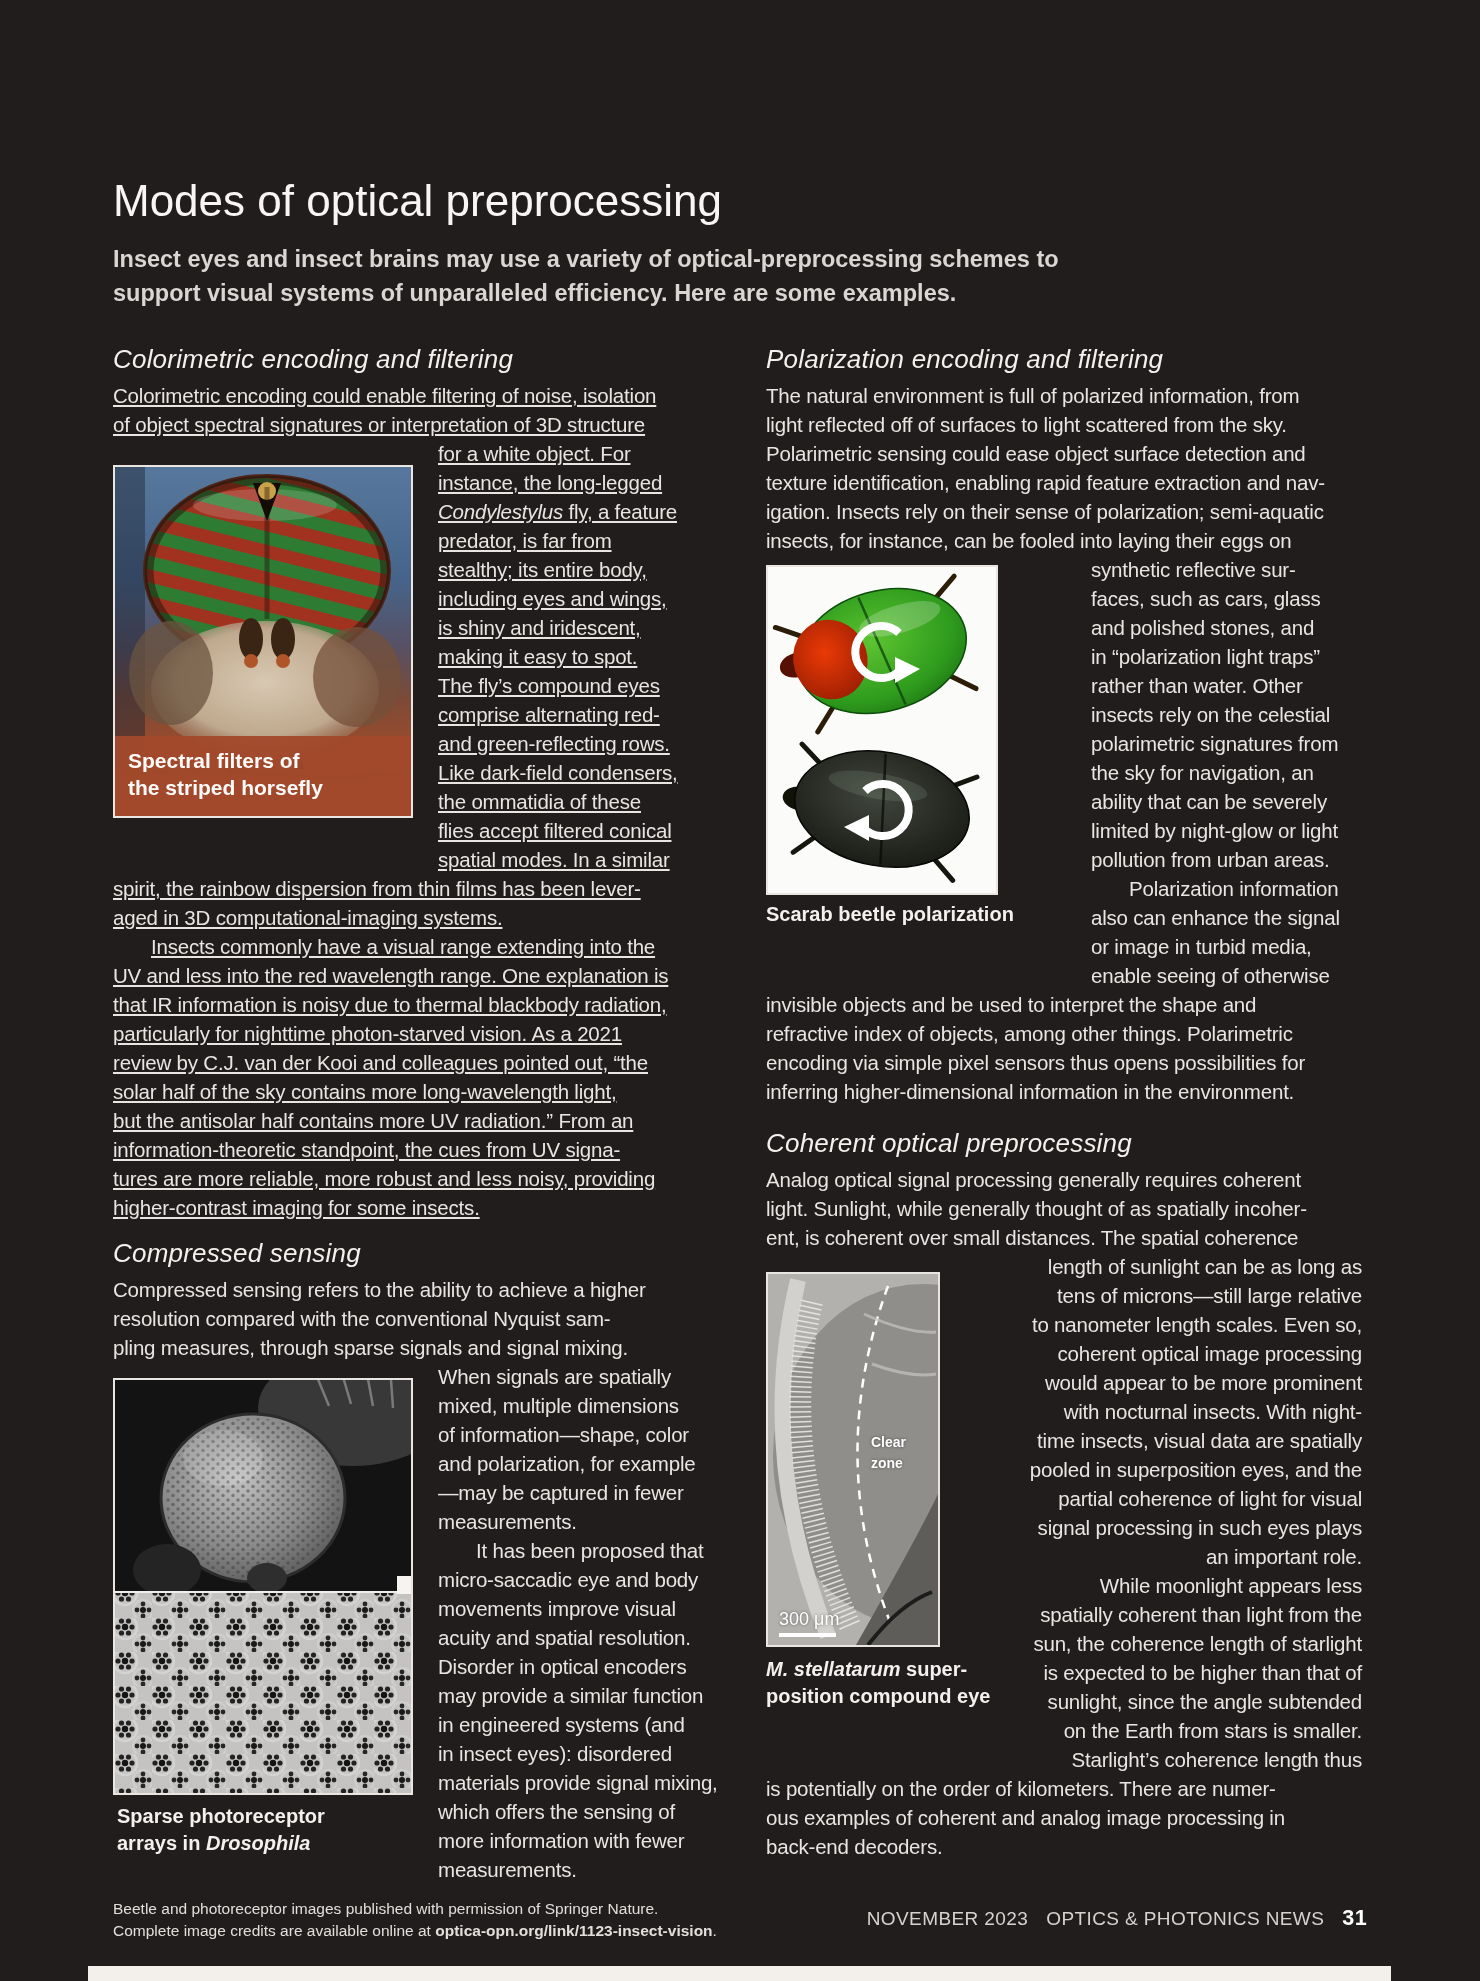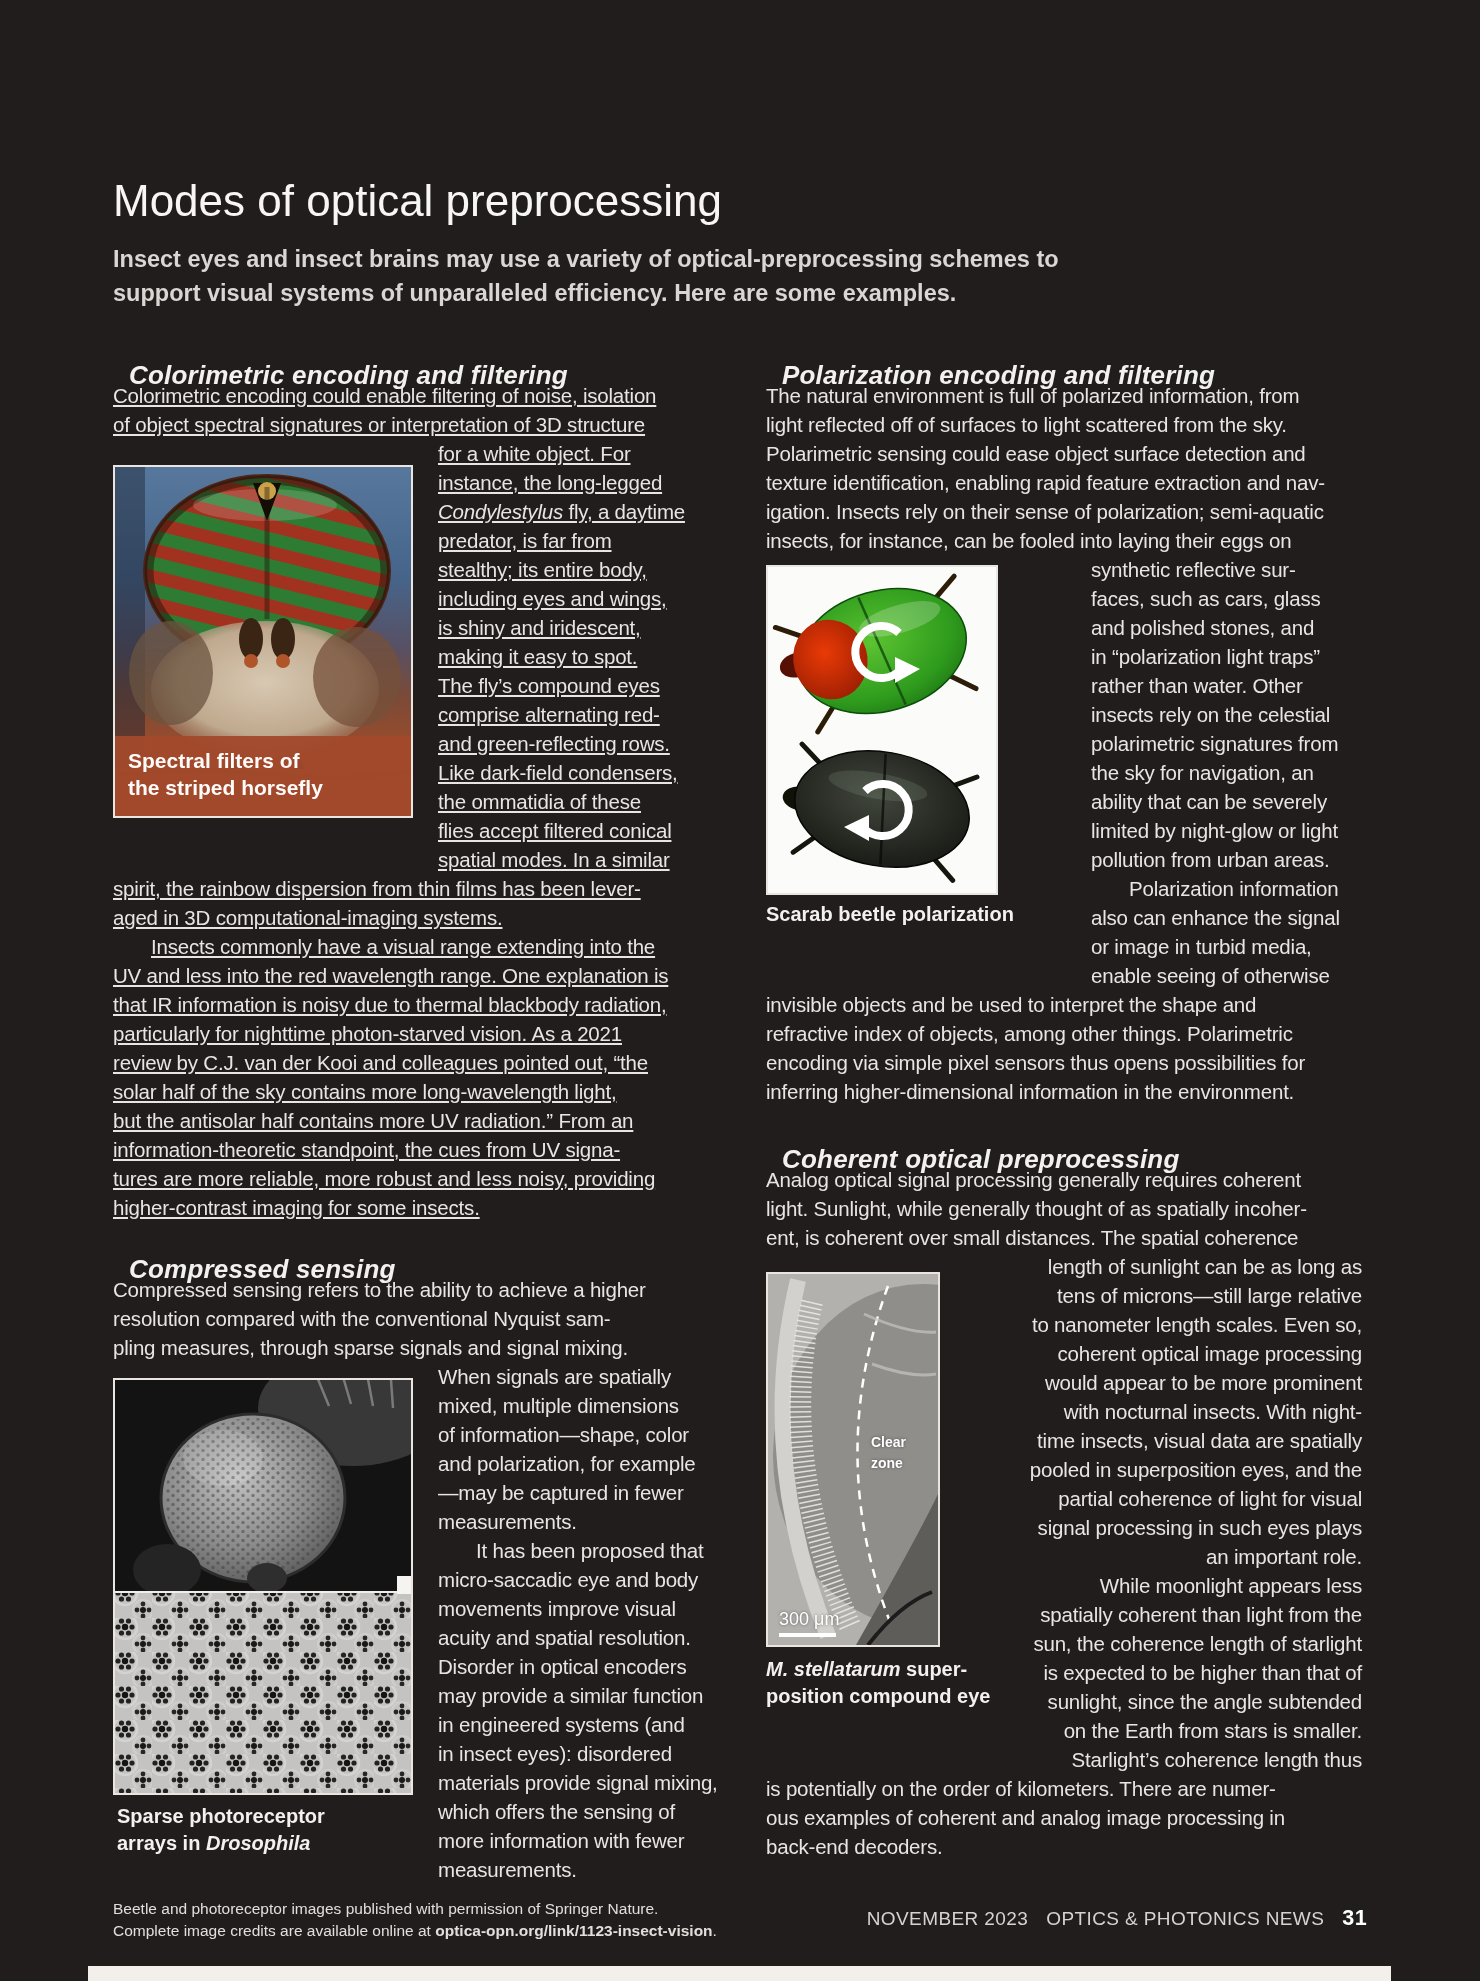--- a/index.html
+++ b/index.html
@@ -1,21 +1,21 @@
 <!DOCTYPE html>
 <html><head>
 <meta charset="utf-8">
 <style>
   html,body{margin:0;padding:0;background:#211d1d;}
   .page{position:relative;width:1480px;height:1981px;background:#211d1d;overflow:hidden;
         font-family:"Liberation Sans","DejaVu Sans",sans-serif;color:#e8e5e2;}
   .abs{position:absolute;}
   .title{font-size:44px;font-weight:500;color:#f8f6f4;letter-spacing:0;}
   .intro .line{font-size:23.5px;line-height:33.5px;color:#d9d6d3;letter-spacing:0;white-space:nowrap;font-weight:bold;}
-  h3.sec{margin:16px;font-style:italic;font-size:26px;font-weight:700;color:#f3f1ee;letter-spacing:.2px;}
+  h3.sec{margin:0;font-style:italic;font-size:26px;font-weight:400;color:#f3f1ee;letter-spacing:.2px;}
   .body{width:596px;}
   .line{font-size:20.5px;line-height:29px;letter-spacing:-0.2px;white-space:nowrap;color:#e8e5e2;}
   .line.indent{padding-left:38px;}
   .wrap-325 .line{margin-left:325px;}
   .wrap-247 .line{margin-left:247px;text-align:right;}
   .s-i{font-style:italic;}
   .s-b{font-weight:bold;}
   .s-bi{font-weight:bold;font-style:italic;}
   .photo{position:absolute;border:2px solid #e9e6e1;box-sizing:border-box;overflow:hidden;background:#4d7c0f;}
   .photo svg{display:block;width:100%;height:100%;}
@@ -45,21 +45,21 @@
 
   <h3 class="sec abs" style="left:113px;top:344px;">Colorimetric encoding and filtering</h3>
   <div class="abs body" style="left:113px;top:381px;text-decoration:underline;">
     <div>
         <div class="line">Colorimetric encoding could enable filtering of noise, isolation</div>
         <div class="line">of object spectral signatures or interpretation of 3D structure</div>
       </div>
     <div class="wrap-325">
         <div class="line">for a white object. For</div>
         <div class="line">instance, the long-legged</div>
-        <div class="line"><span class="s-i">Condylestylus</span><span> fly, a daytime</span></div>
+        <div class="line"><span class="s-i">Condylestylus</span><span> fly, a feature</span></div>
         <div class="line">predator, is far from</div>
         <div class="line">stealthy; its entire body,</div>
         <div class="line">including eyes and wings,</div>
         <div class="line">is shiny and iridescent,</div>
         <div class="line">making it easy to spot.</div>
         <div class="line">The fly’s compound eyes</div>
         <div class="line">comprise alternating red-</div>
         <div class="line">and green-reflecting rows.</div>
         <div class="line">Like dark-field condensers,</div>
         <div class="line">the ommatidia of these</div>

